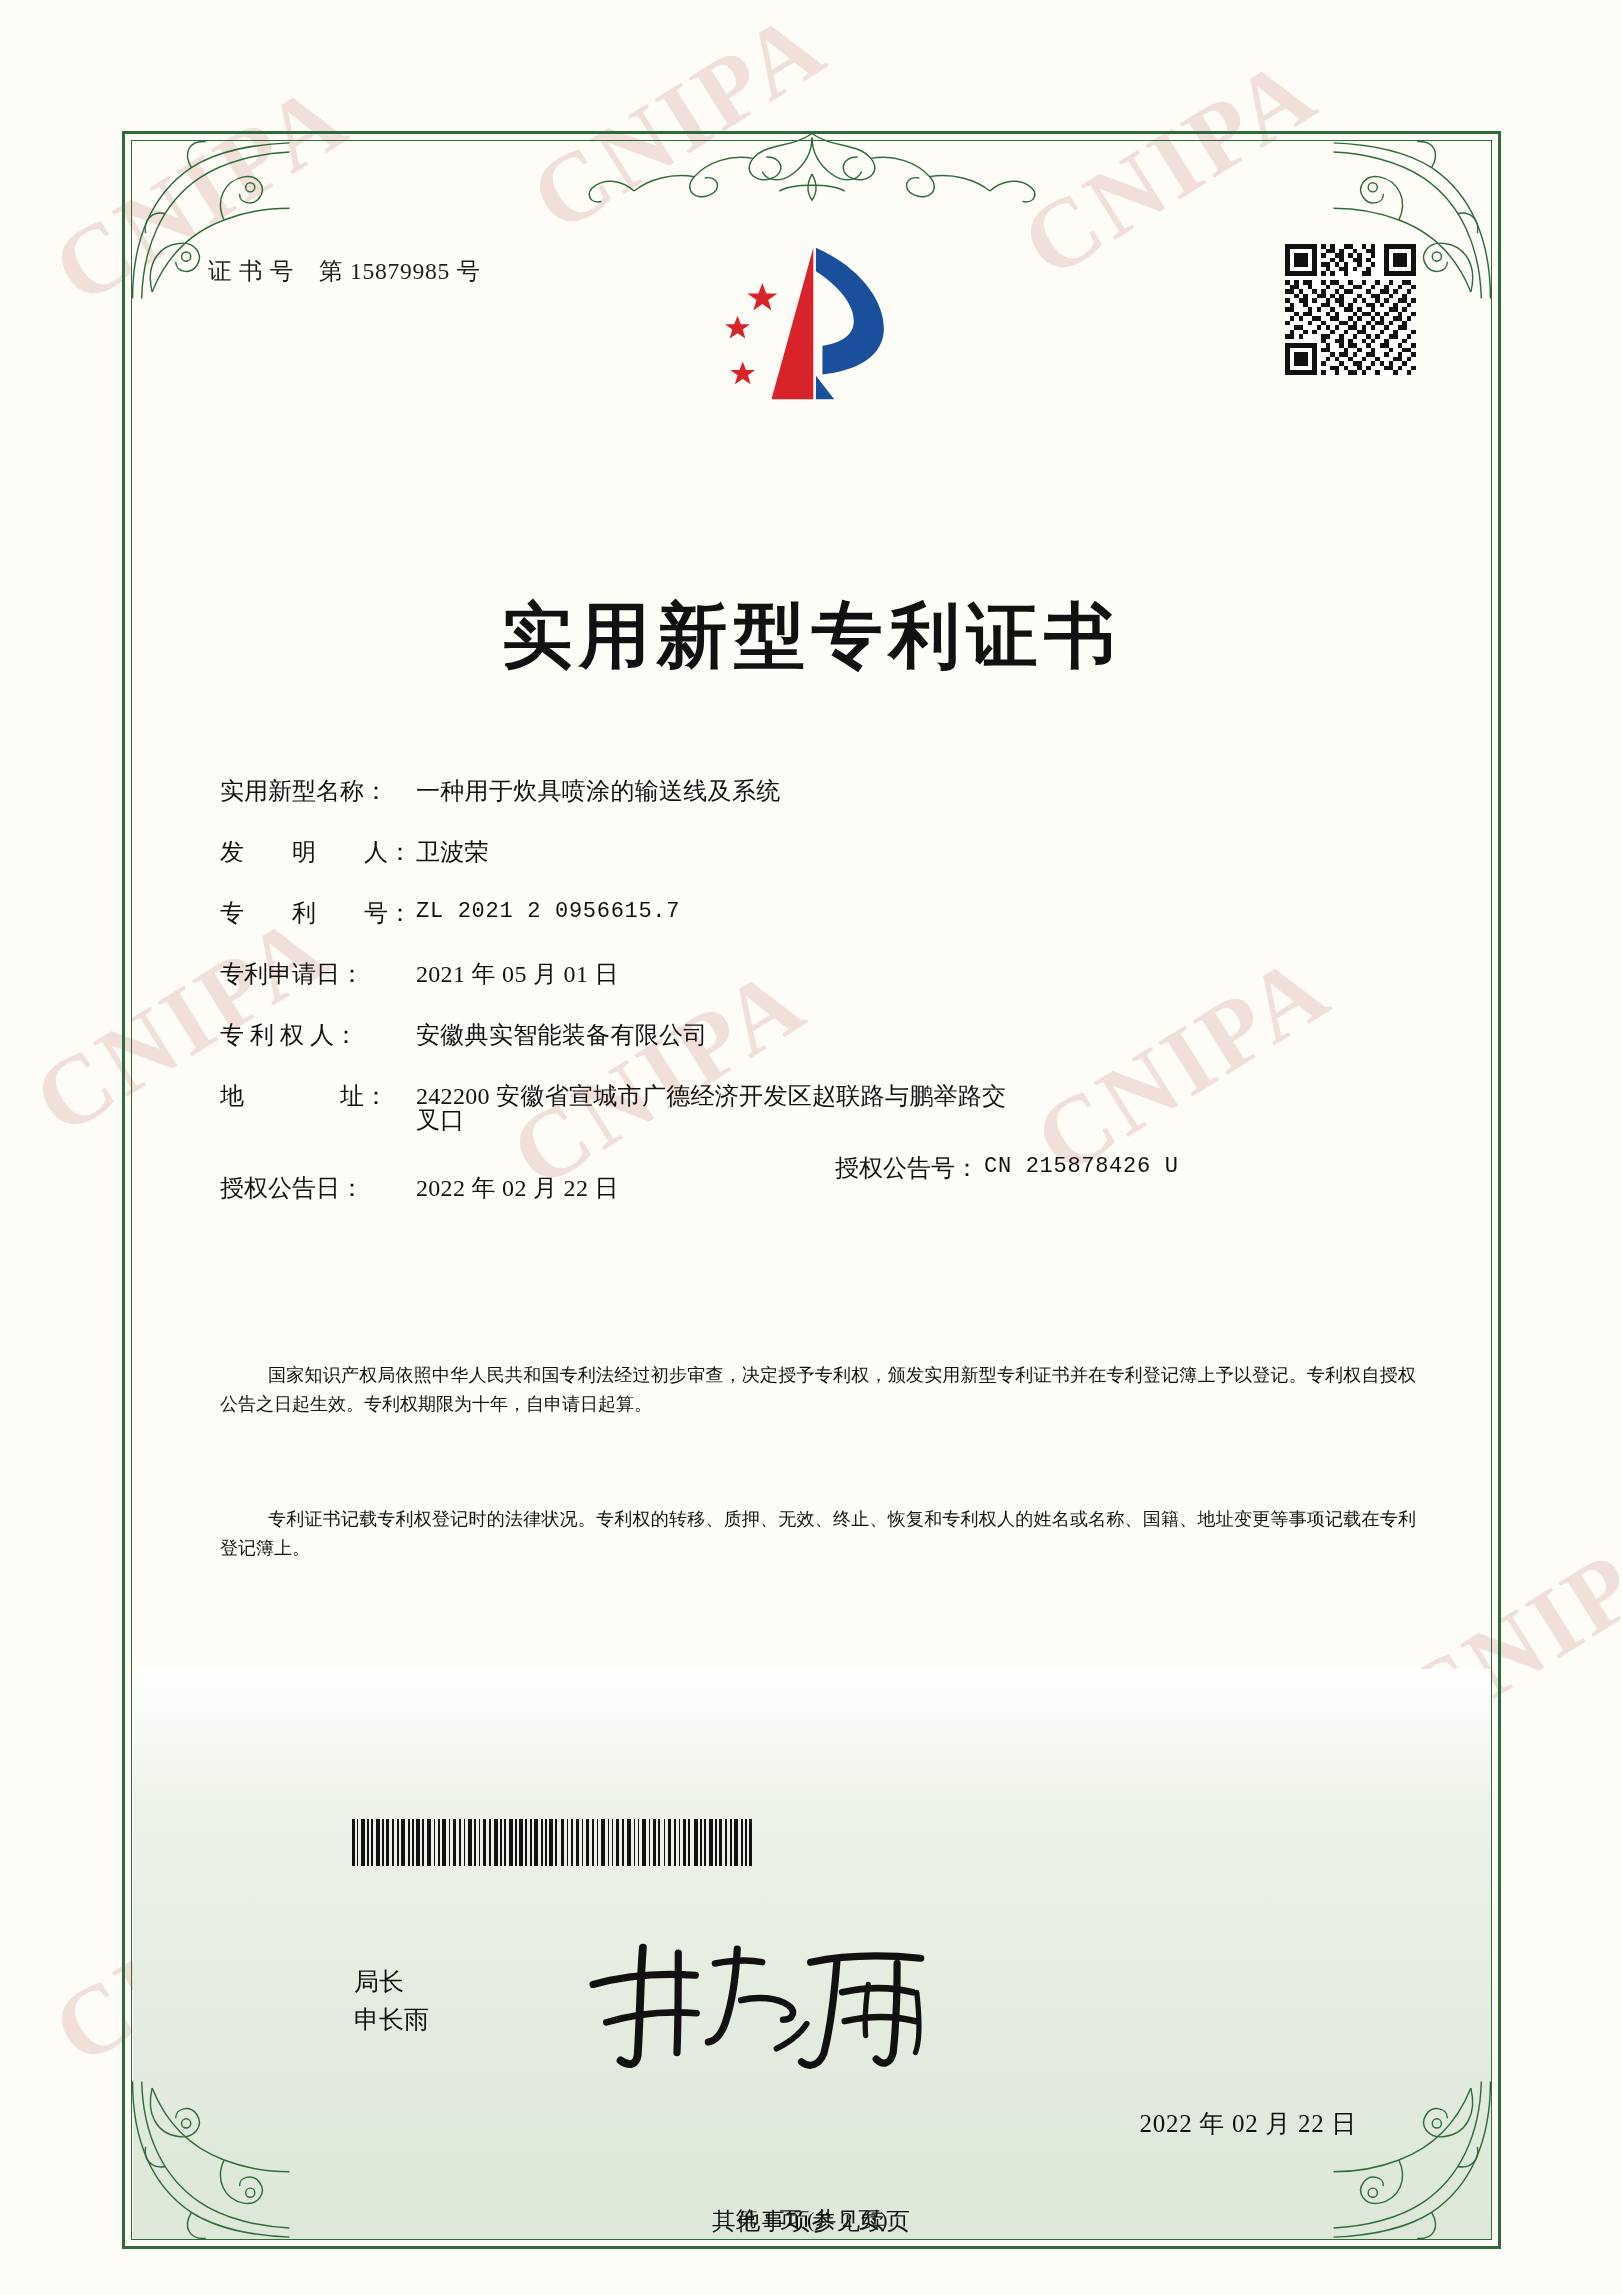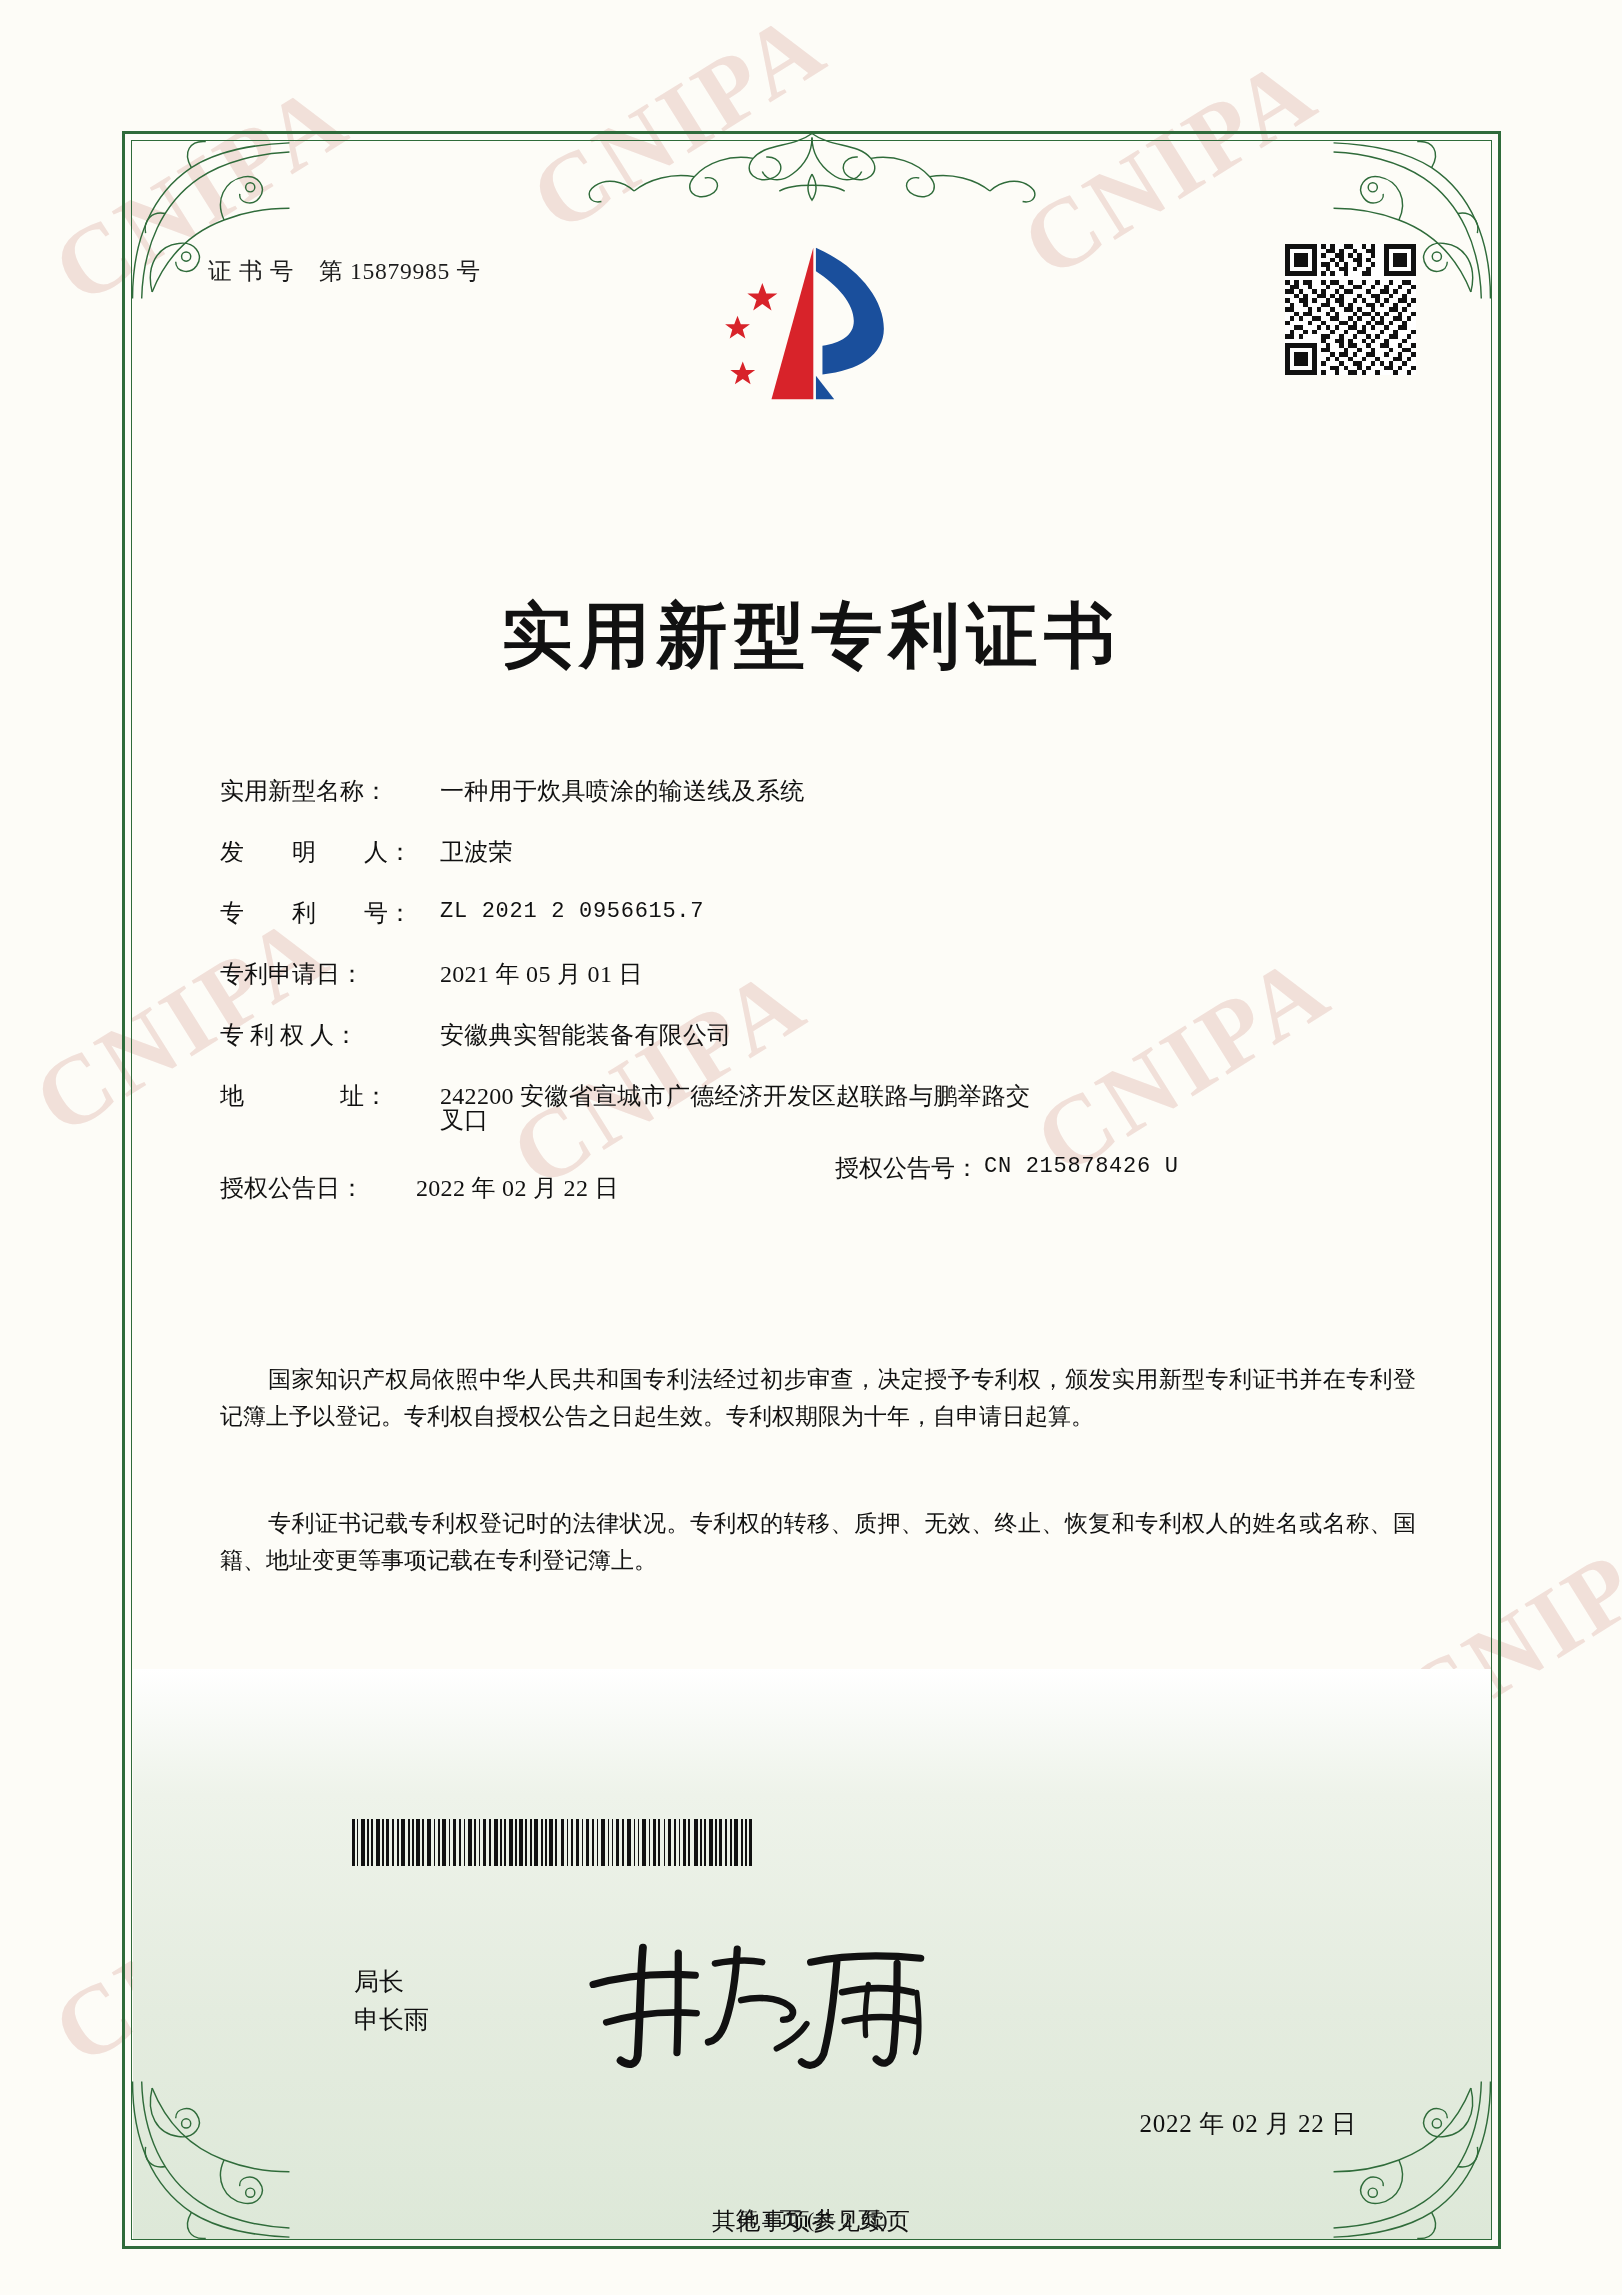--- a/index.html
+++ b/index.html
@@ -124,21 +124,20 @@
     right: 79px;
     top: 648px;
     font-size: 24px;
     color: #111;
     line-height: 1.0;
   }
   .field-row {
     display: flex;
     align-items: flex-start;
     margin-bottom: 37px;
-    gap: 24px;
   }
   .flabel {
     width: 196px;
     flex: 0 0 196px;
     white-space: nowrap;
     letter-spacing: 0px;
   }
   .fvalue {
     flex: 1;
     letter-spacing: 0.3px;
@@ -161,21 +160,21 @@
     font-family: "Liberation Mono", "DejaVu Sans Mono", monospace;
     font-size: 22px;
     letter-spacing: 0.7px;
   }
 
   
   .para {
     position: absolute;
     left: 98px;
     right: 85px;
-    font-size: 23px;
+    font-size: 18px;
     line-height: 1.62;
     color: #111;
     text-align: justify;
     text-indent: 48px;
   }
   .para.p1 { top: 1230px; }
   .para.p2 { top: 1374px; }
 
   
   .lower-band {

